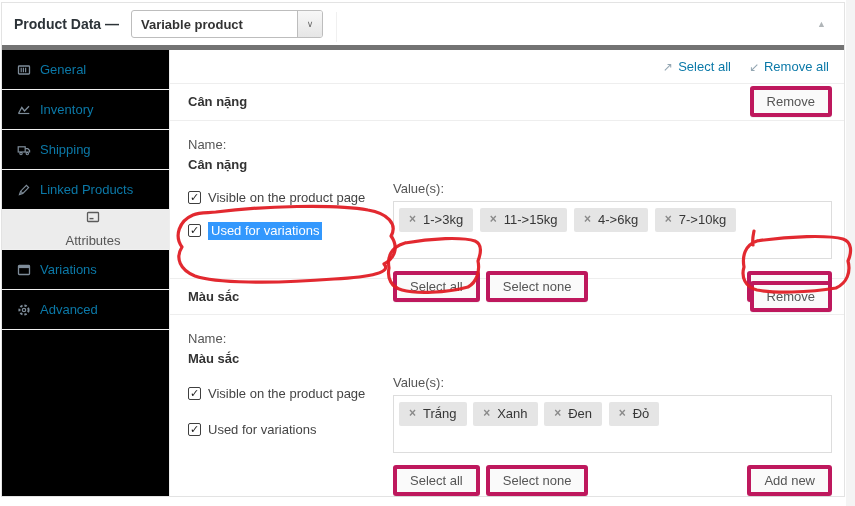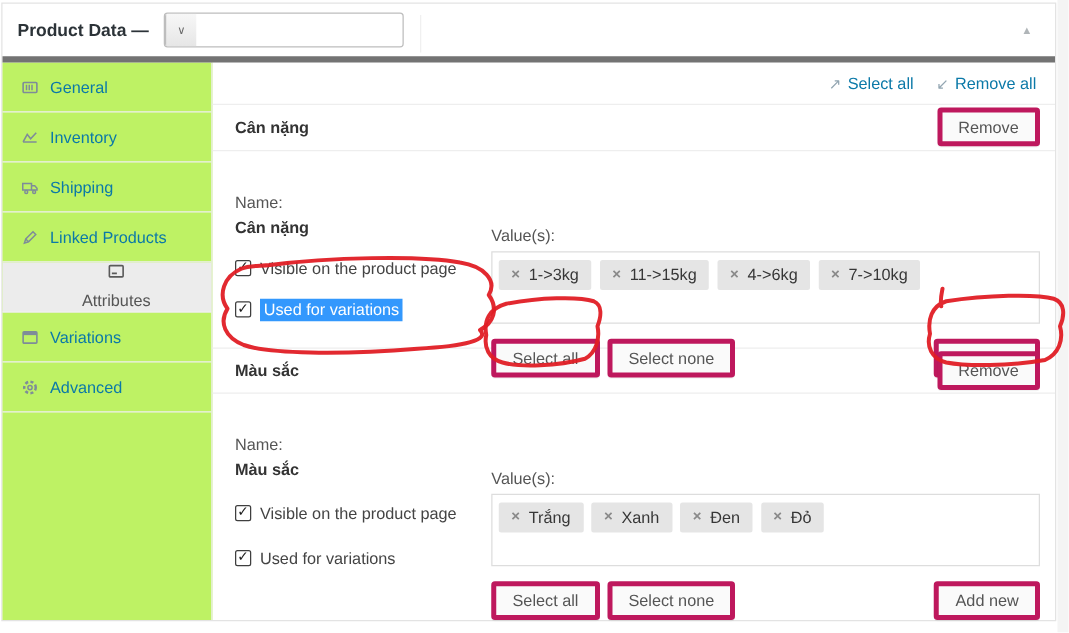--- a/index.html
+++ b/index.html
@@ -28,21 +28,21 @@
     width:25px; align-self:stretch; border-left:1px solid #bdbdbd;
     background:linear-gradient(#f7f7f7,#e6e6e6);
     display:flex; align-items:center; justify-content:center;
     color:#666; font-size:9px;
   }
   .header-divider { position:absolute; left:334px; top:9px; height:30px; border-left:1px solid #f0f0f0; }
   .collapse-toggle { position:absolute; right:18px; top:50%; transform:translateY(-50%); color:#b0b5b8; font-size:9px; cursor:pointer; }
 
   
   .pd-body { display:flex; height:446px; }
-  .tabs { width:168px; background:#bef264; border-right:1px solid #eee; }
+  .tabs { width:168px; background:#000000; border-right:1px solid #eee; }
   .tab {
     height:40px; border-bottom:1px solid #f0f0f0; display:flex; align-items:center;
     padding-left:15px; gap:9px; color:#0b79a8; cursor:pointer;
   }
   .tab.active { background:#ececec; color:#555;flex-direction:column; }
   .tab svg { flex:0 0 auto; }
   .tab svg * { stroke:#7e8c99; }
   .tab svg .fillpart { fill:#7e8c99; stroke:none; }
   .tab.active svg * { stroke:#5a5a5a; }
 
@@ -64,21 +64,21 @@
     background:#fafafa; border:4px solid #be185d; border-radius:3px; color:#555;
     font-size:13px; padding:4px 13px; cursor:pointer;
     box-shadow:0 1px 0 rgba(0,0,0,0.05); font-family:inherit;
   }
 
   .attr-body { display:flex; padding:16px 12px 0 18px; }
   .attr-body.b1 { height:158px; border-bottom:1px solid #eee; }
   .attr-body.b2 { flex:1; }
 
   .col-name { width:205px; flex:0 0 205px; }
-  .name-label { color:#555; line-height:16px;margin-top:17px; }
+  .name-label { color:#555; line-height:16px; }
   .name-value { font-weight:bold; color:#333; line-height:16px; margin-top:4px; }
   .cb-row { display:flex; align-items:center; gap:7px; margin-top:17px; }
   .checkbox {
     width:13px; height:13px; border:1px solid #3f3f3f; border-radius:2px; background:#fff;
     display:flex; align-items:center; justify-content:center; cursor:pointer;
     font-size:11px; line-height:11px; font-weight:bold; color:#1b1b1b; flex:0 0 13px;
   }
   .cb-label { color:#444; }
   .cb-label.highlight { background:#3398fd; color:#fff; padding:1px 3px 2px; }
 
@@ -103,20 +103,21 @@
 </head>
 <body>
 
 <div class="gutter"></div>
 
 <div class="postbox">
 
   <div class="pd-header">
     <span class="pd-title">Product Data —</span>
     <div class="type-select">
+      <span class="sel-text">Variable product</span>
       <span class="sel-arrow">∨</span>
     </div>
     <span class="header-divider"></span>
     <span class="collapse-toggle">▲</span>
   </div>
 
   <div class="pd-body">
 
     <ul class="tabs" style="list-style:none">
       <li class="tab">

